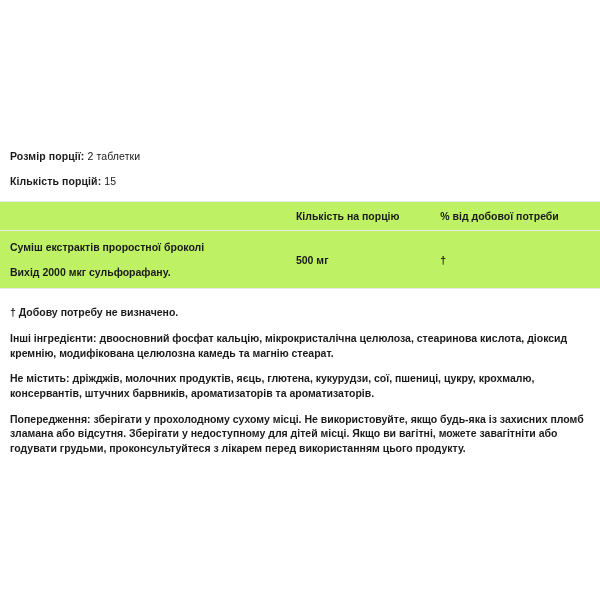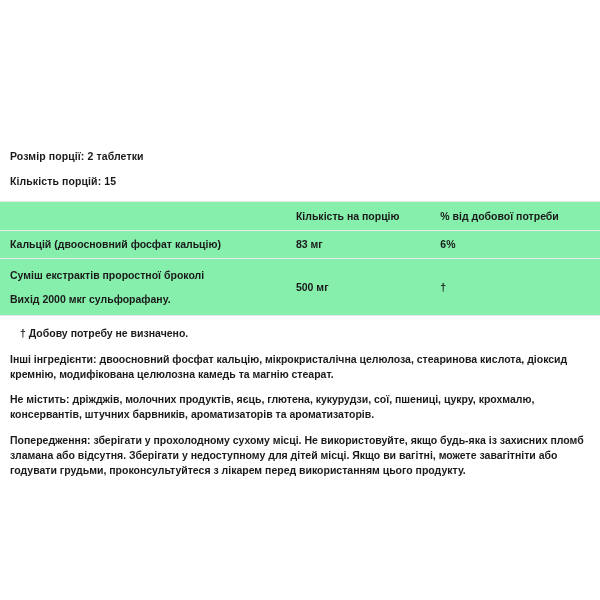--- a/index.html
+++ b/index.html
@@ -39,62 +39,62 @@
     font-weight: 700;
     line-height: 1.25;
     color: #1a1a1a;
     margin: 0 0 12px 0;
     letter-spacing: 0.01em;
   }
   .serving-line:last-child {
     margin-bottom: 0;
   }
   .serving-line .label { font-weight: 700; }
-  .serving-line .value { font-weight: 700; }
+  .serving-line .value { font-weight: 400; }
 
   
   .facts-table {
     width: 600px;
     border-collapse: collapse;
     margin-top: 13px;
     table-layout: fixed;
   }
   .facts-table th,
   .facts-table td {
     border-top: 1px solid #e9e9ec;
     border-bottom: 1px solid #e9e9ec;
     padding: 6px 0 6px 0;
     font-size: 10.5px;
     font-weight: 700;
     line-height: 1.35;
     text-align: left;
     vertical-align: middle;
     color: #1a1a1a;
-    background: #86efac;
+    background: #bef264;
   }
   .facts-table th {
     padding-top: 7px;
     padding-bottom: 7px;
   }
   .col-name   { width: 291px; padding-left: 10px !important; box-sizing: border-box; }
   .col-amount { width: 142px; }
   .col-dv     { width: 157px; }
 
   .row-tall td {
     padding-top: 9px;
     padding-bottom: 9px;
   }
   .name-multi { display: block; }
   .name-multi .l1 { display: block; margin-bottom: 10px; }
   .name-multi .l2 { display: block; }
 
   
   .footnote {
-    padding: 0 20px;
-    margin-top: 10px;
+    padding: 0 10px;
+    margin-top: 16px;
     font-size: 10.5px;
     font-weight: 700;
     line-height: 1.35;
     color: #1a1a1a;
   }
   .para {
     padding: 0 10px;
     font-size: 10.5px;
     font-weight: 700;
     line-height: 1.42;
@@ -122,25 +122,20 @@
 
     <table class="facts-table">
       <thead>
         <tr>
           <th class="col-name"></th>
           <th class="col-amount">Кількість на порцію</th>
           <th class="col-dv">% від добової потреби</th>
         </tr>
       </thead>
       <tbody>
-        <tr>
-          <td class="col-name">Кальцій (двоосновний фосфат кальцію)</td>
-          <td class="col-amount">83 мг</td>
-          <td class="col-dv">6%</td>
-        </tr>
         <tr class="row-tall">
           <td class="col-name">
             <span class="name-multi">
               <span class="l1">Суміш екстрактів проростної броколі</span>
               <span class="l2">Вихід 2000 мкг сульфорафану.</span>
             </span>
           </td>
           <td class="col-amount">500 мг</td>
           <td class="col-dv">†</td>
         </tr>

